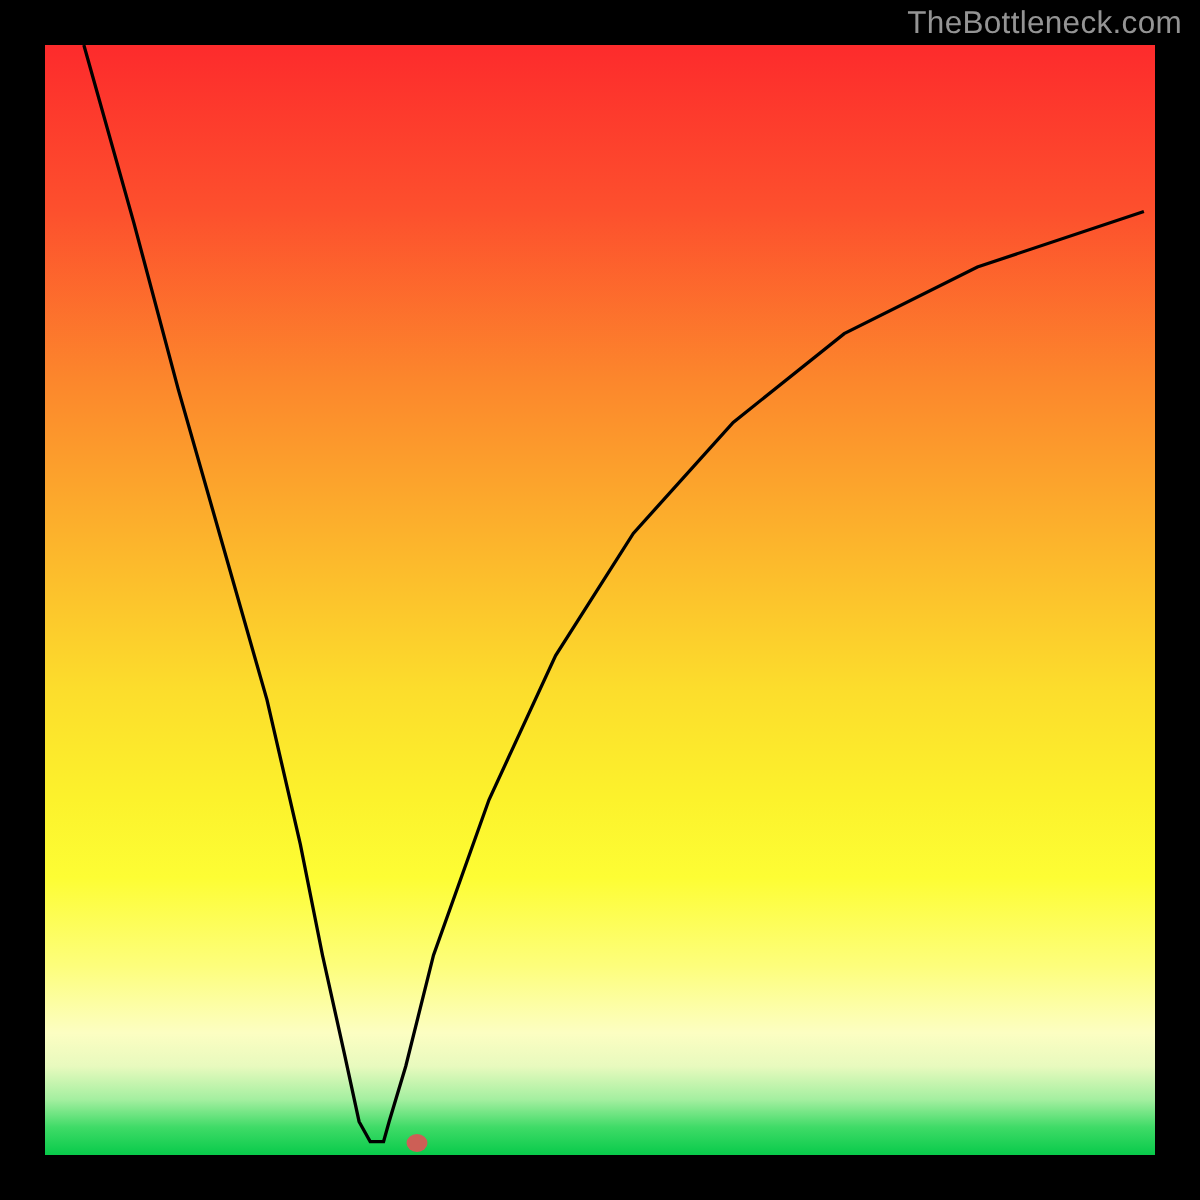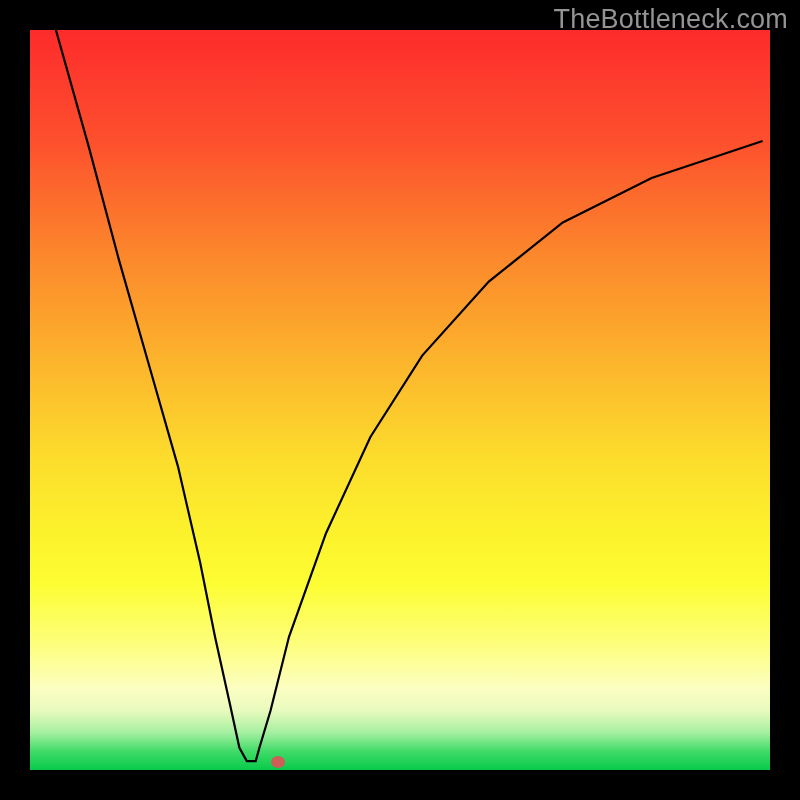--- a/index.html
+++ b/index.html
@@ -46,21 +46,21 @@
     height: 12px;
     background: #cd5f56;
     border-radius: 50%;
     transform: translate(-50%, -50%);
   }
   .watermark {
     position: absolute;
     top: 4px;
     right: 12px;
     font-family: Arial, Helvetica, sans-serif;
-    font-size: 27px;
+    font-size: 21px;
     color: #949494;
     letter-spacing: 0.2px;
   }
 </style>
 </head>
 <body>
 
 <div class="frame"></div>
 
 <svg class="curve" viewBox="0 0 740 740" preserveAspectRatio="none">

